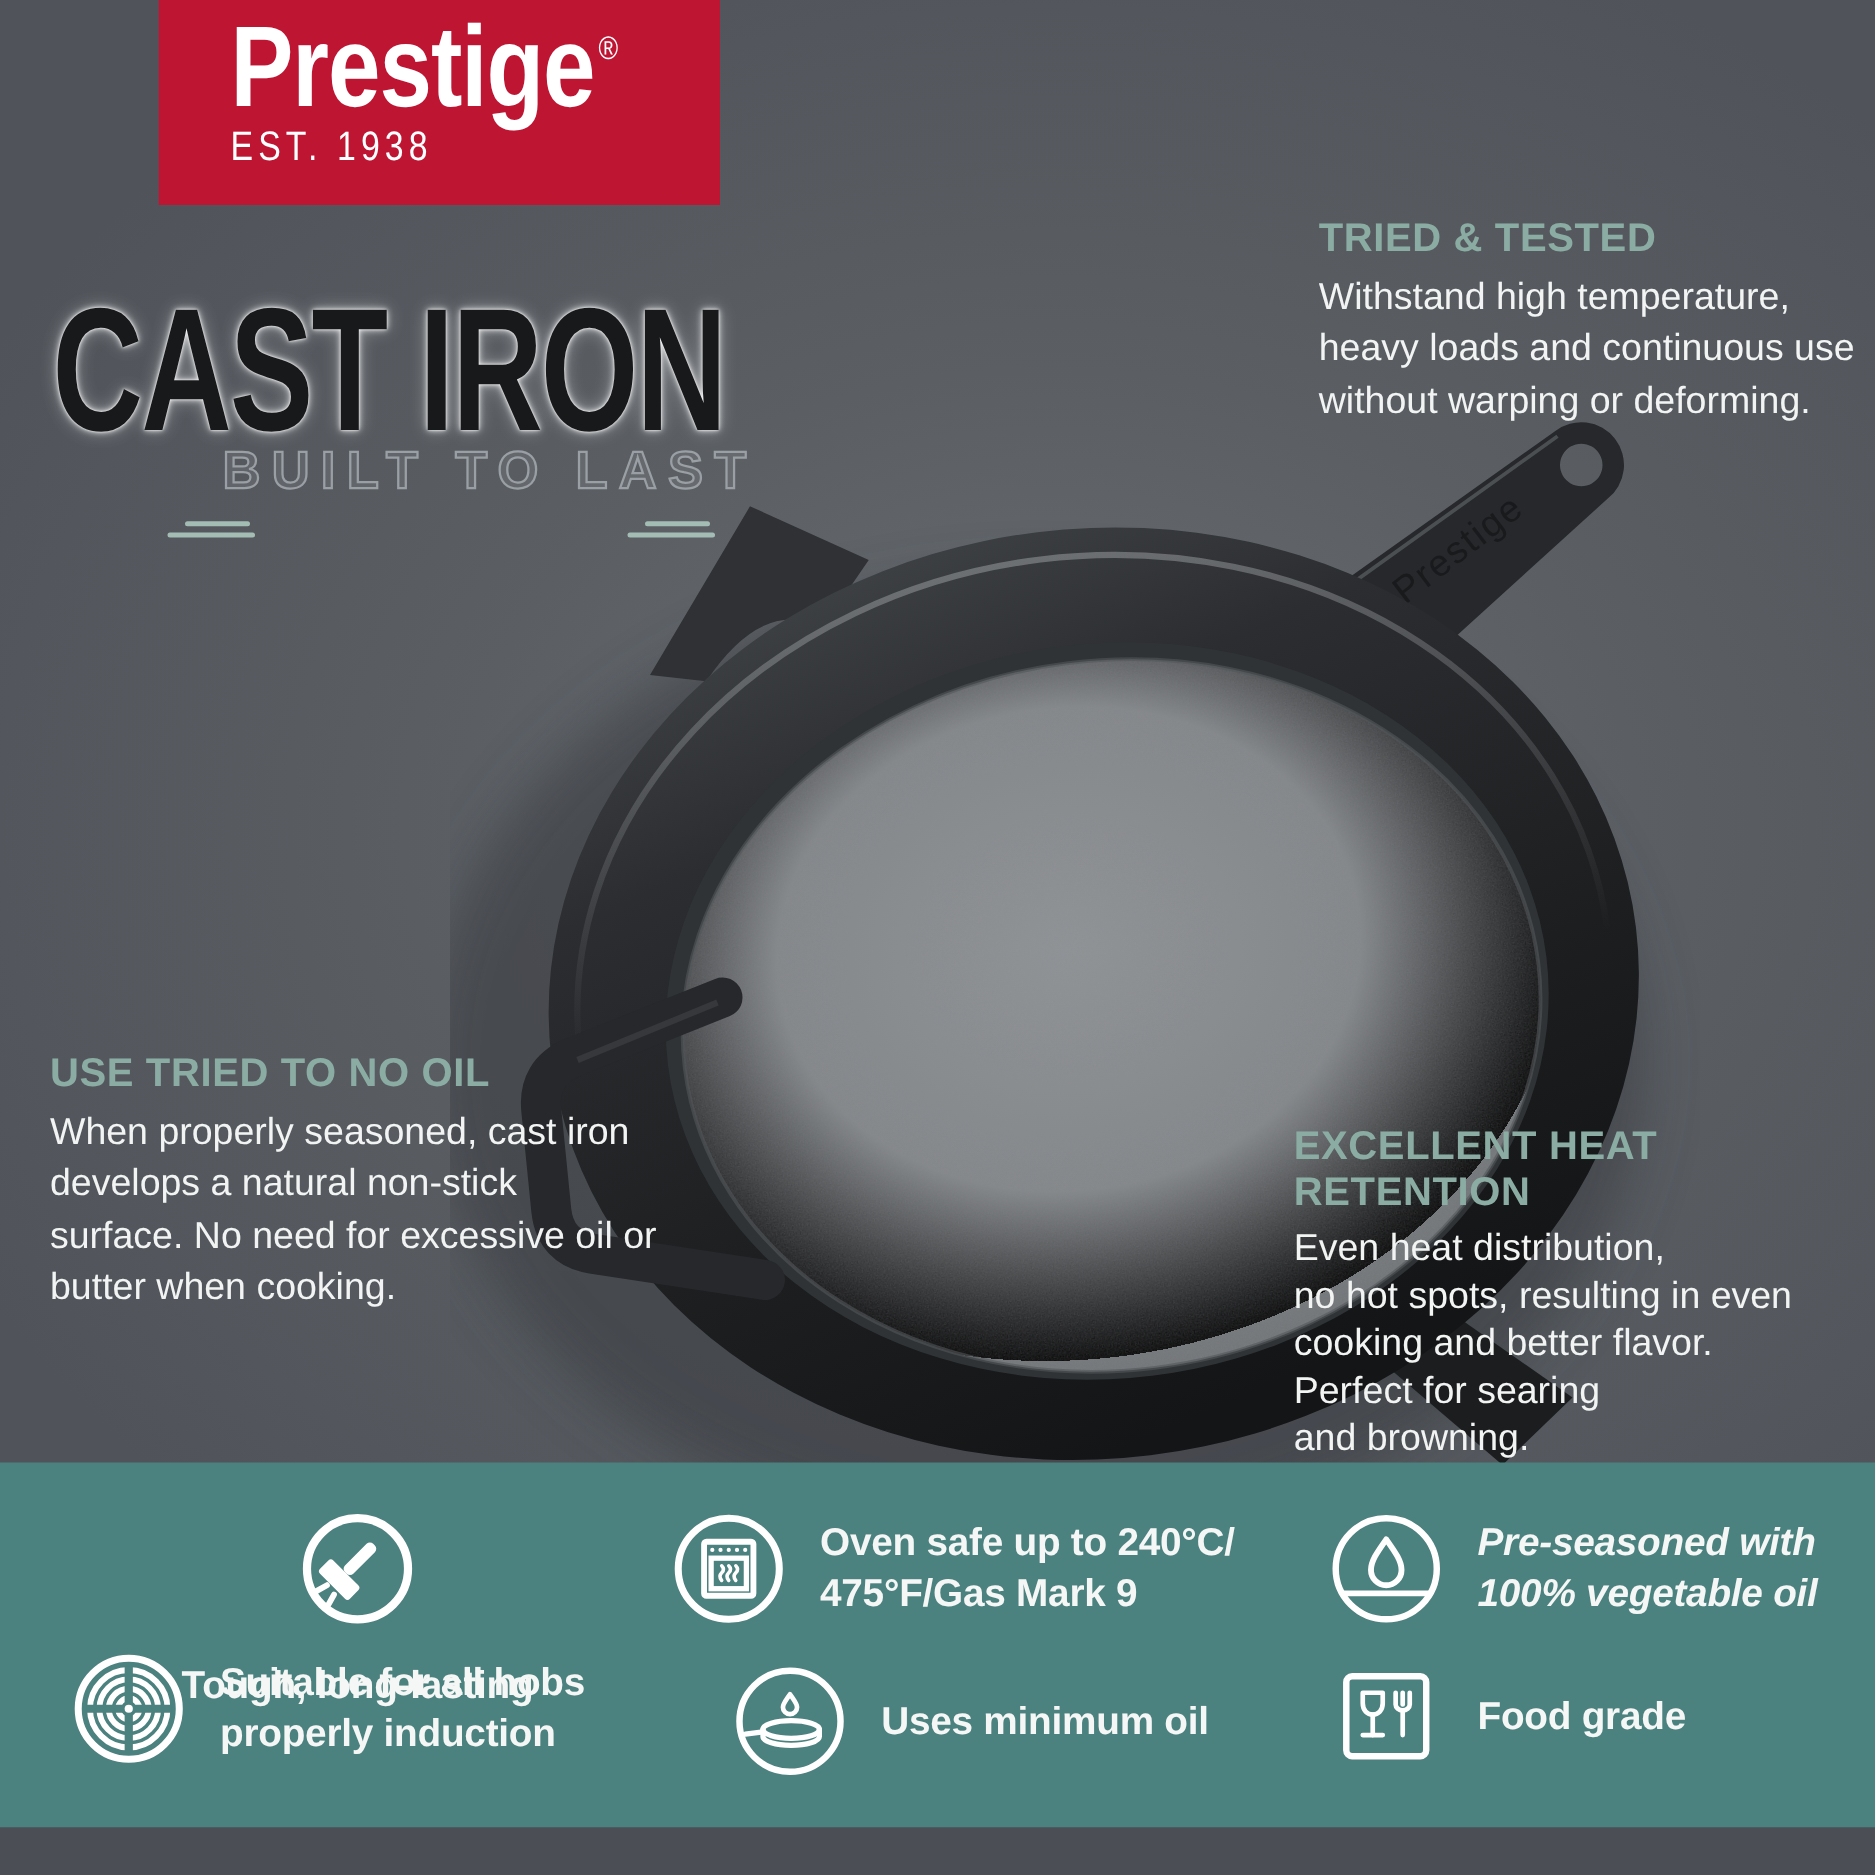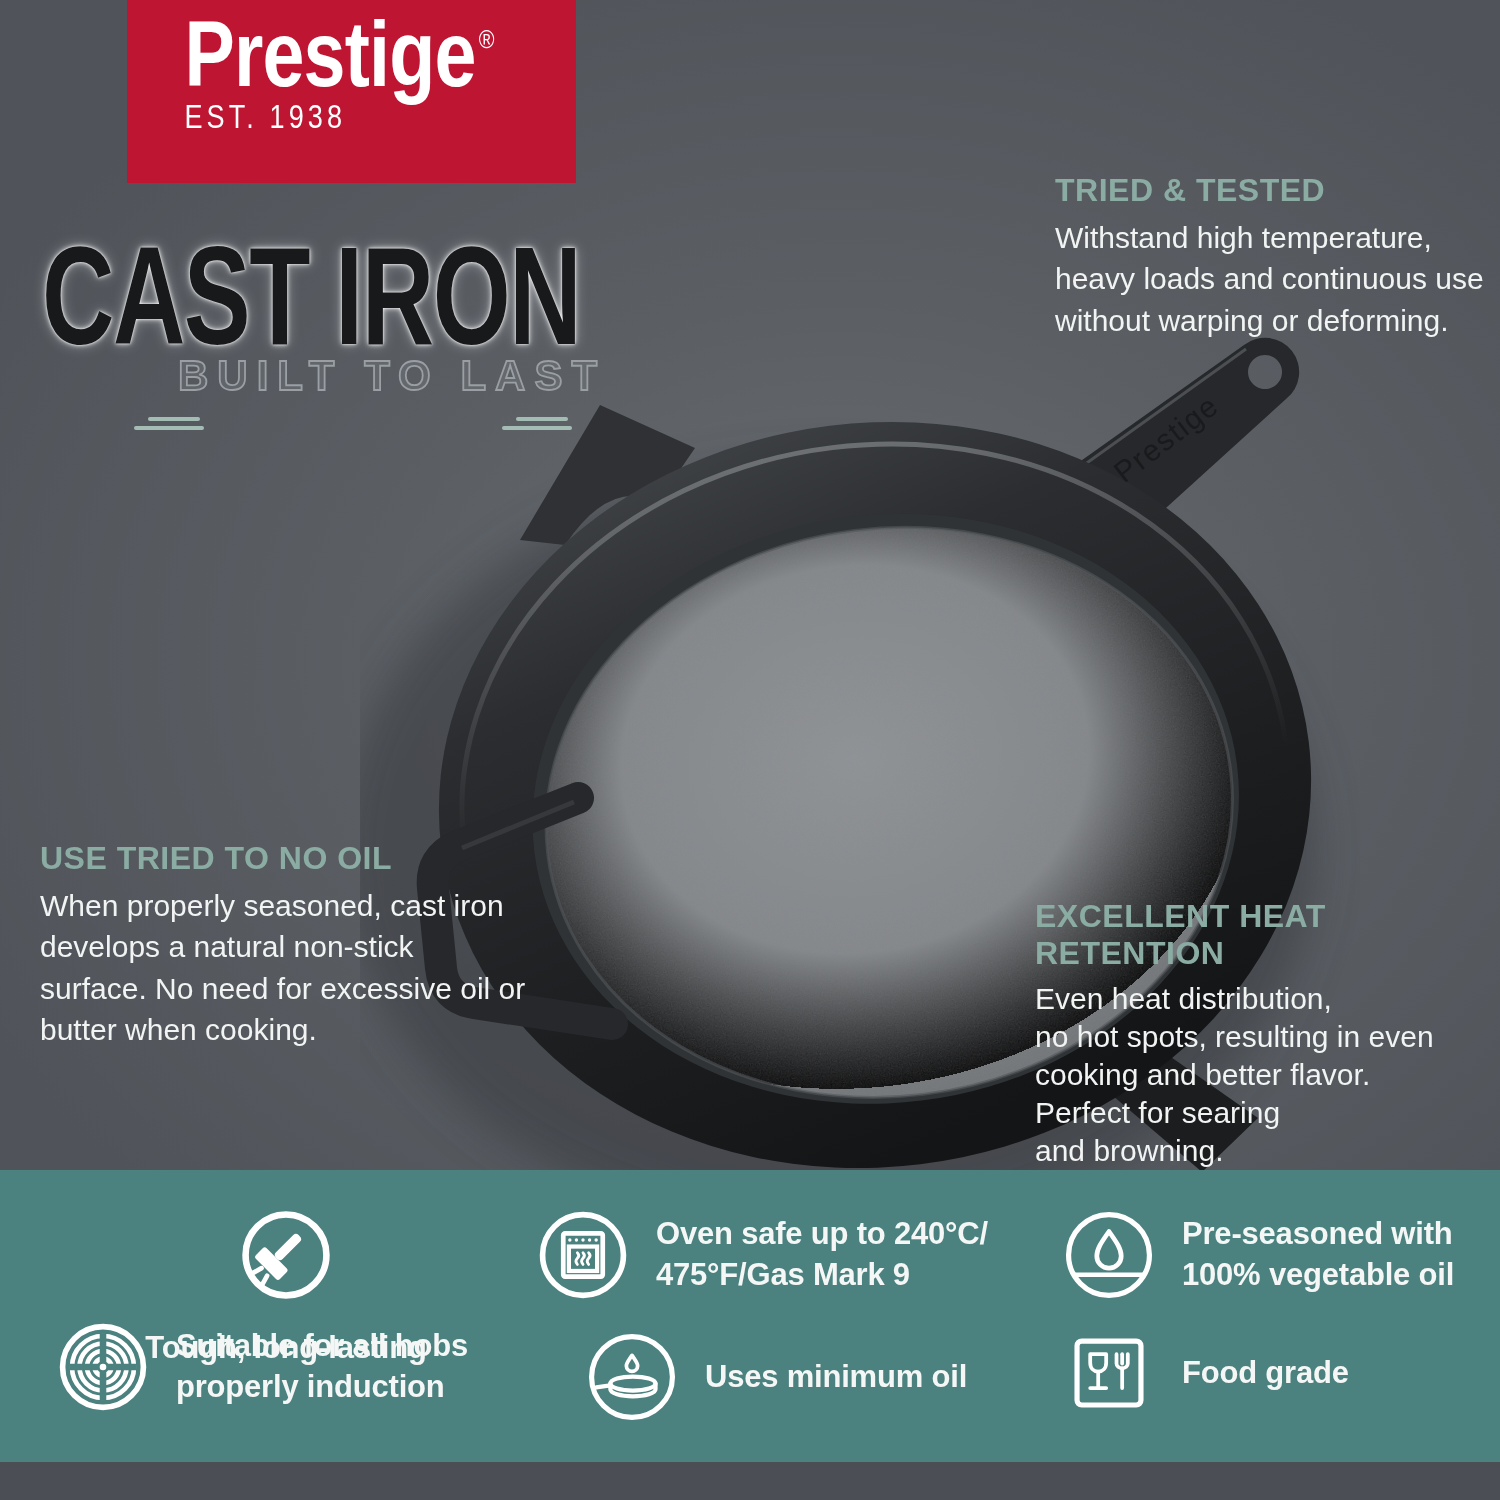--- a/index.html
+++ b/index.html
@@ -2,21 +2,21 @@
 <html><head>
 <meta charset="utf-8">
 <style>
   html,body{margin:0;padding:0;background:#3a3d41;}
   .canvas{
     position:relative;width:1500px;height:1500px;overflow:hidden;
     font-family:"Liberation Sans",sans-serif;
     background:radial-gradient(ellipse 980px 760px at 56% 44%, #6A6E72 0%, #5B5F64 48%, #50545A 100%);
   }
   
-  .logo{position:absolute;left:127px;top:0;width:449px;height:183px;background:#BE1533;}
+  .logo{position:absolute;left:127px;top:0;width:449px;height:164px;background:#BE1533;}
   .logo-inner{padding:6px 0 0 70px;transform:scaleX(.82);transform-origin:left top;color:#fff;}
   .logo-word{font-size:92px;font-weight:bold;line-height:1.06;letter-spacing:-1px;}
   .logo-word sup{font-size:26px;vertical-align:38px;font-weight:normal;margin-left:4px;}
   .logo-est{font-size:33px;letter-spacing:5px;margin-top:-6px;font-weight:normal;}
   
   .hero-title{
     position:absolute;left:42px;top:226px;margin:0;
     font-size:132px;font-weight:900;letter-spacing:-2px;line-height:1;
     color:#17191B;white-space:nowrap;
     transform:scale(.76,1.06);transform-origin:left top;
@@ -44,21 +44,21 @@
   .feat.oil{left:40px;top:840px;width:490px;}
   .feat.heat{left:1035px;top:898px;width:460px;}
   .feat.heat p{line-height:1.27;}
   
   .band{position:absolute;left:0;top:1170px;width:1500px;height:292px;background:#4B817E;}
   .benefit{position:absolute;display:flex;align-items:center;gap:26px;}
   .benefit svg{flex:none;width:94px;height:94px;}
   .benefit-label{font-size:31px;font-weight:bold;color:#F4F7F5;line-height:1.32;letter-spacing:-0.2px;white-space:pre-line;}
   .b1{left:56px;top:1208px;width:460px;flex-direction:column;}
   .b2{left:536px;top:1208px;width:480px;}
-  .b3{left:1062px;top:1208px;width:430px;}
+  .b3{left:1062px;top:1208px;width:430px;font-style:italic;}
   .b4{left:56px;top:1320px;width:460px;}
   .b5{left:536px;top:1330px;width:480px;justify-content:center;}
   .b6{left:1062px;top:1326px;width:430px;}
   .footer-strip{position:absolute;left:0;top:1462px;width:1500px;height:38px;background:#4B4F55;}
 </style>
 </head>
 <body>
 
 <div class="canvas">
 

